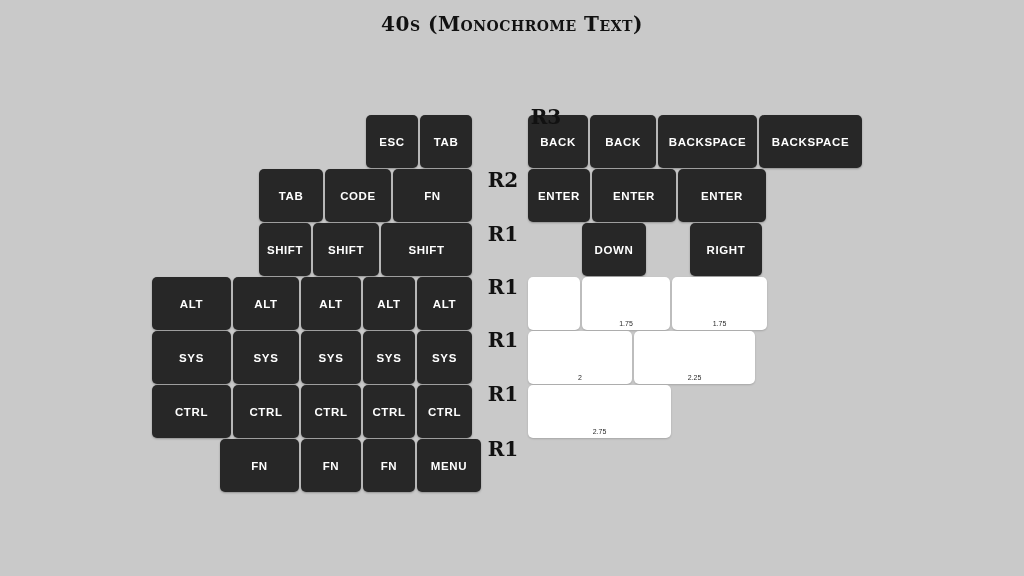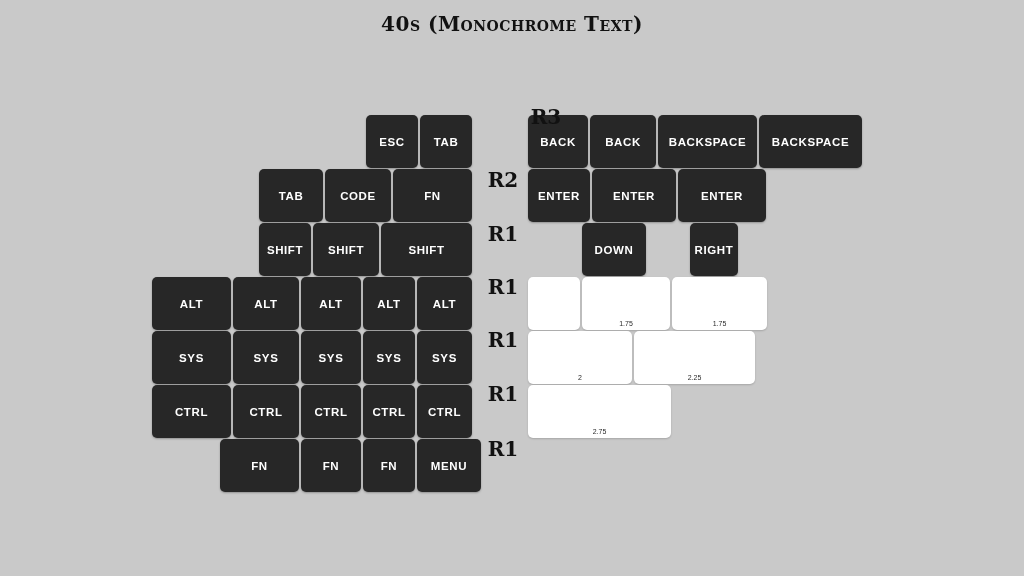--- a/index.html
+++ b/index.html
@@ -188,21 +188,21 @@
     </div>
     <div class="key dark" style="left: 592px; top: 153px; width: 84px; height: 53px;">
       <span class="legend">ENTER</span>
     </div>
     <div class="key dark" style="left: 678px; top: 153px; width: 88px; height: 53px;">
       <span class="legend">ENTER</span>
     </div>
     <div class="key dark" style="left: 582px; top: 207px; width: 64px; height: 53px;">
       <span class="legend">DOWN</span>
     </div>
-    <div class="key dark" style="left: 690px; top: 207px; width: 48px; height: 53px;">
+    <div class="key dark" style="left: 690px; top: 207px; width: 72px; height: 53px;">
       <span class="legend">RIGHT</span>
     </div>
     <div class="key light" style="left: 528px; top: 261px; width: 52px; height: 53px;">
       <span class="legend"></span>
     </div>
     <div class="key light" style="left: 582px; top: 261px; width: 88px; height: 53px;">
       <span class="legend">1.75</span>
     </div>
     <div class="key light" style="left: 672px; top: 261px; width: 95px; height: 53px;">
       <span class="legend">1.75</span>

